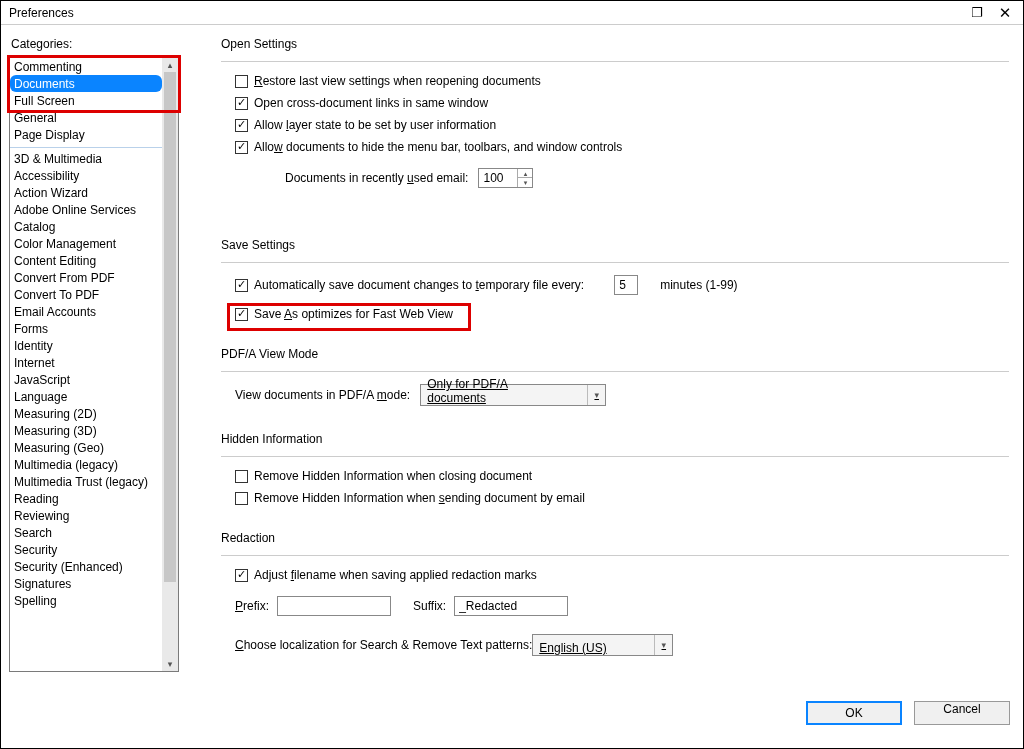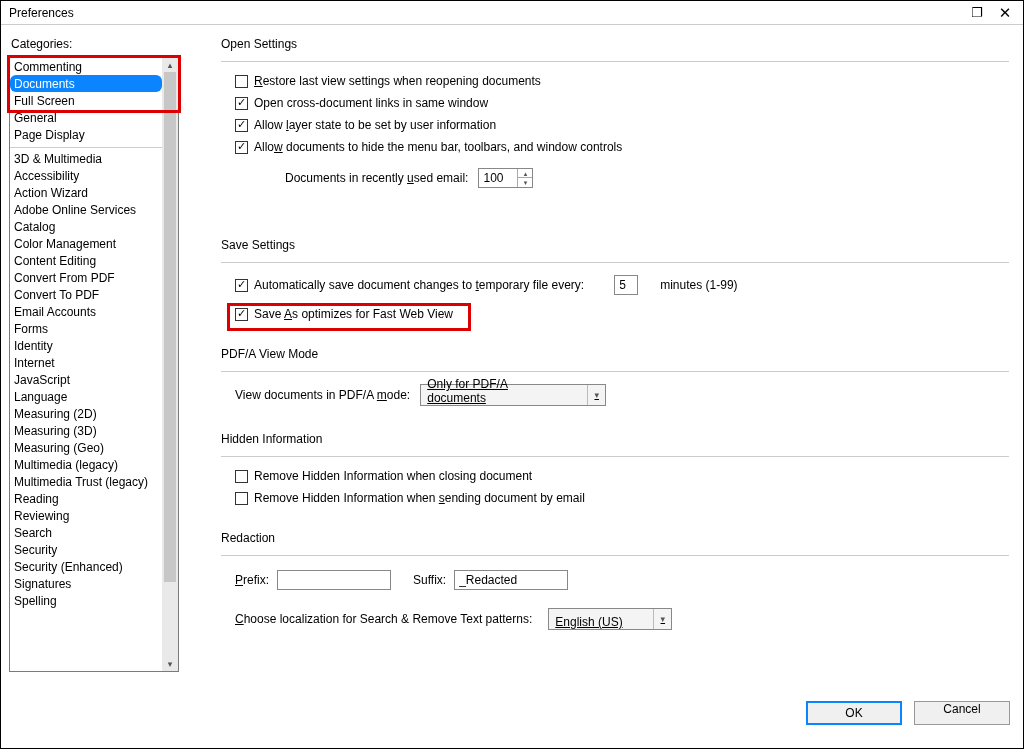--- a/index.html
+++ b/index.html
@@ -261,29 +261,33 @@
         <span>Remove Hidden Information when closing document</span>
       </div>
     <div class="opt-row">
         <span class="chk"></span>
         <span><span>Remove Hidden Information when </span><span class="u">s</span><span>ending document by email</span></span>
       </div>
 
     <div class="gap-md"></div>
     <div class="section-title">Redaction</div>
     <div class="section-divider"></div>
+    <div class="opt-row">
+        <span class="chk on"></span>
+        <span><span>Adjust </span><span class="u">f</span><span>ilename when saving applied redaction marks</span></span>
+      </div>
     <div class="opt-row" style="margin-top:14px">
       <span><span class="u">P</span><span>refix:</span></span>
       <span class="plainbox" style="margin-left:8px"><input style="width: 112px;" value=""></span>
       <span style="margin-left:22px">Suffix:</span>
       <span class="plainbox" style="margin-left:8px"><input style="width: 112px;" value="_Redacted"></span>
     </div>
     <div class="opt-row" style="margin-top:18px">
       <span><span class="u">C</span><span>hoose localization for Search &amp; Remove Text patterns:</span></span>
-      <span class="dropdown" style="margin-left:16px;width:124px">
+      <span class="dropdown" style="width:141px">
         <span>English (US)</span>
         <span style="flex:1"></span>
           <span class="dd-arrow">▾</span>
       </span>
     </div>
 
   </div>
 </div>
 
 <div class="footer">

